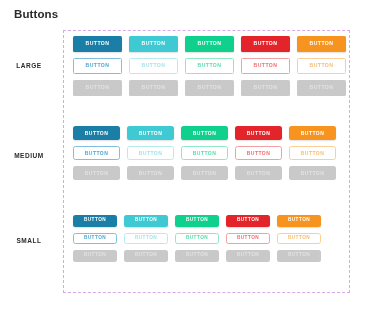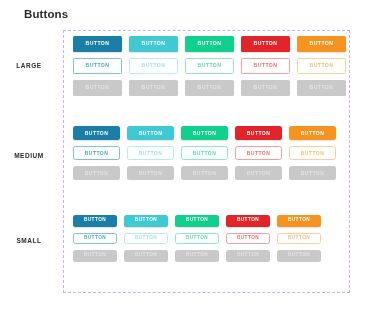--- a/index.html
+++ b/index.html
@@ -11,21 +11,21 @@
     width: 370px;
     height: 311px;
     font-family: "Liberation Sans", sans-serif;
     -webkit-font-smoothing: antialiased;
     overflow: hidden;
     position: relative;
   }
 
   #page-title {
     position: absolute;
-    left: 24px;
+    left: 14px;
     top: 8px;
     font-size: 11.5px;
     font-weight: bold;
     color: #2b2b2b;
     letter-spacing: 0.1px;
   }
 
   #spec-frame {
     position: absolute;
     left: 63px;

